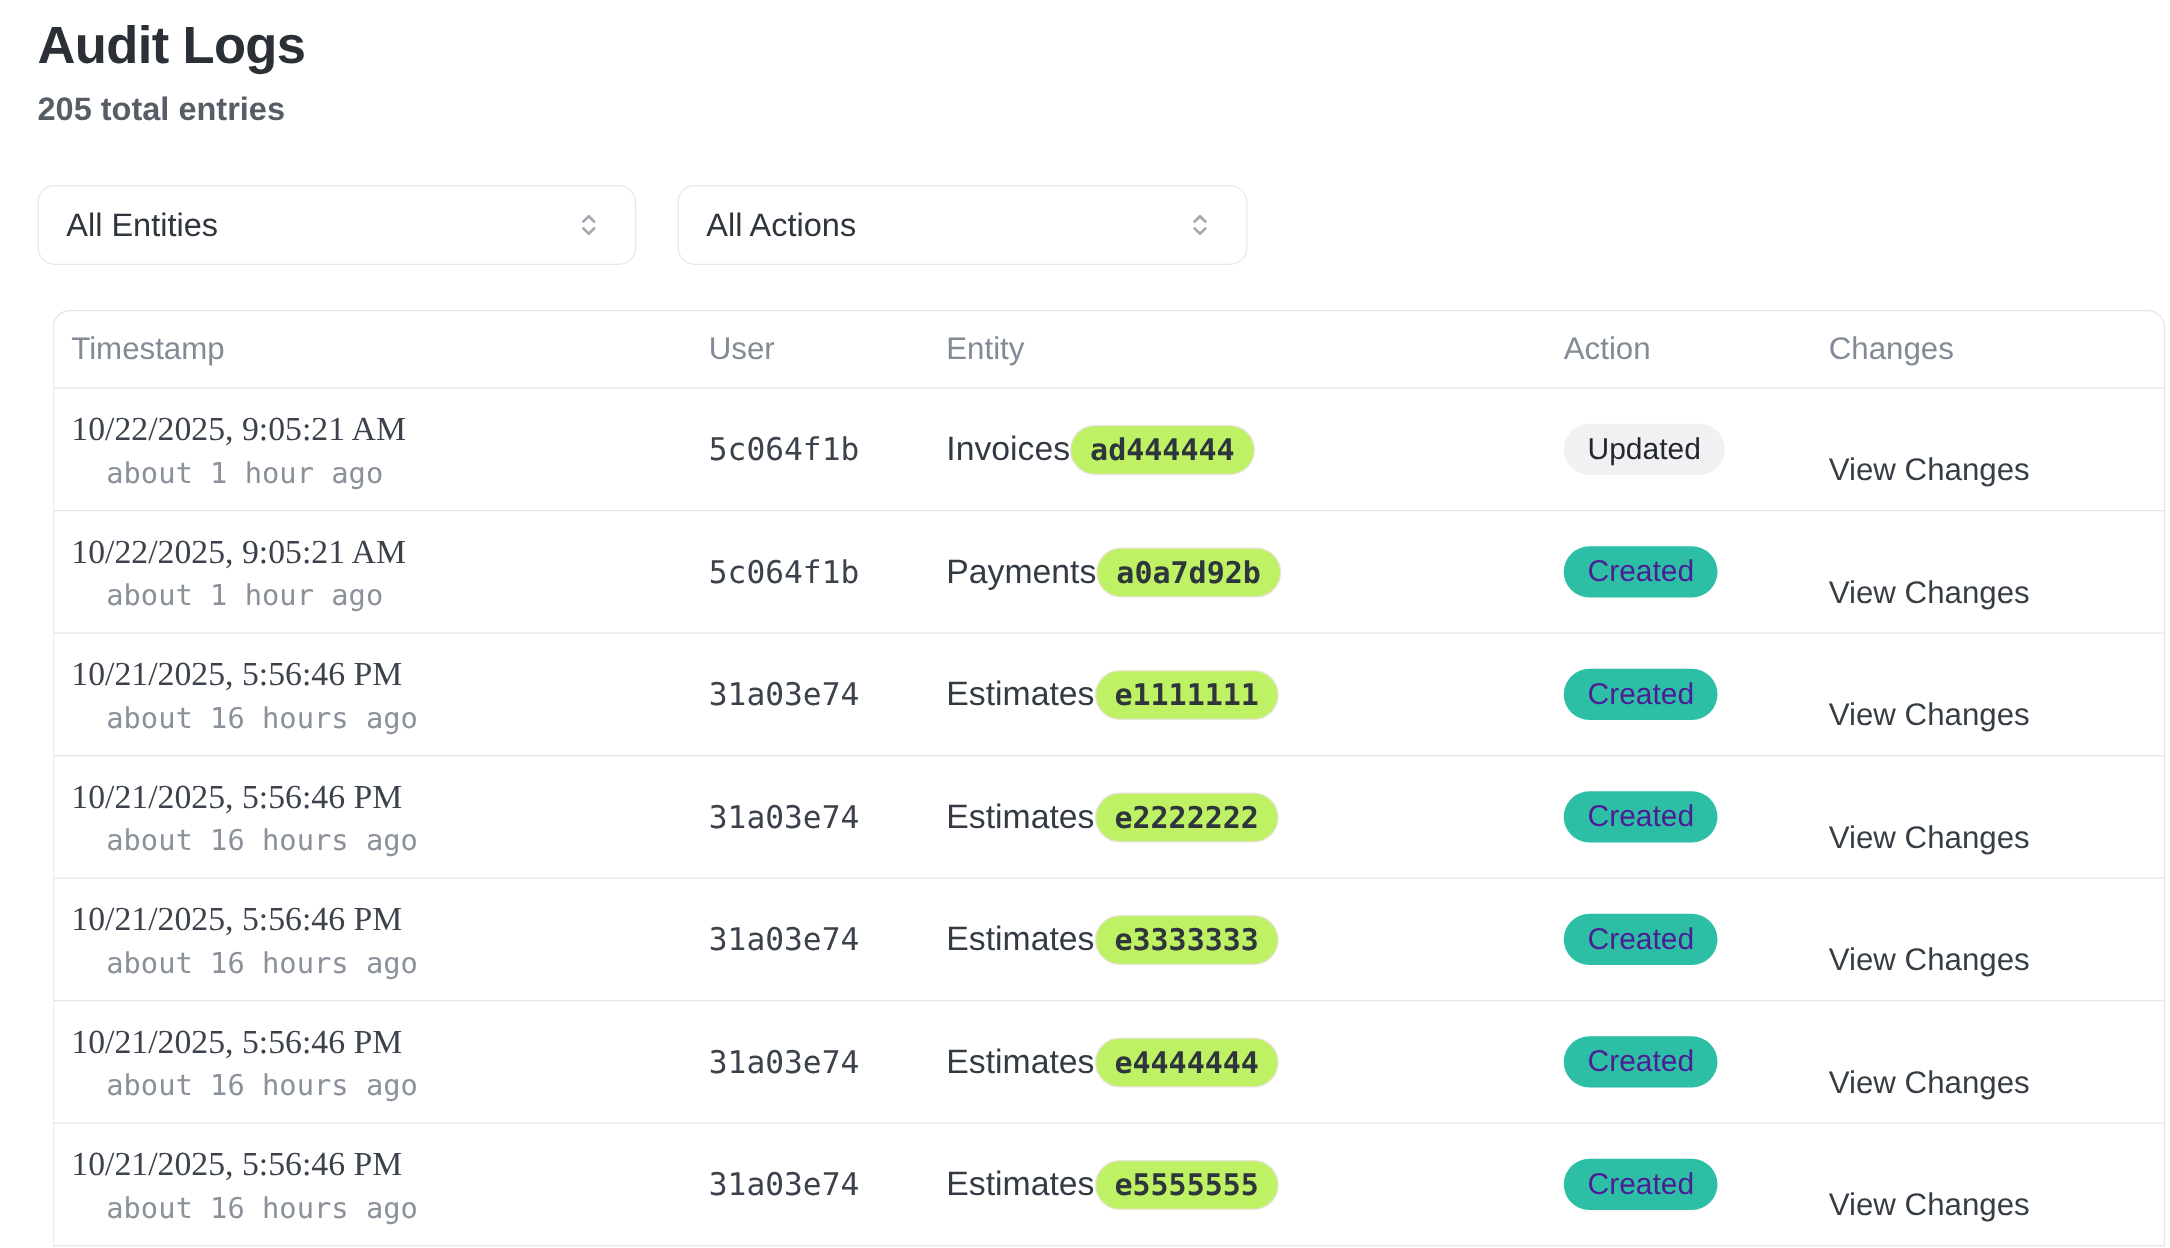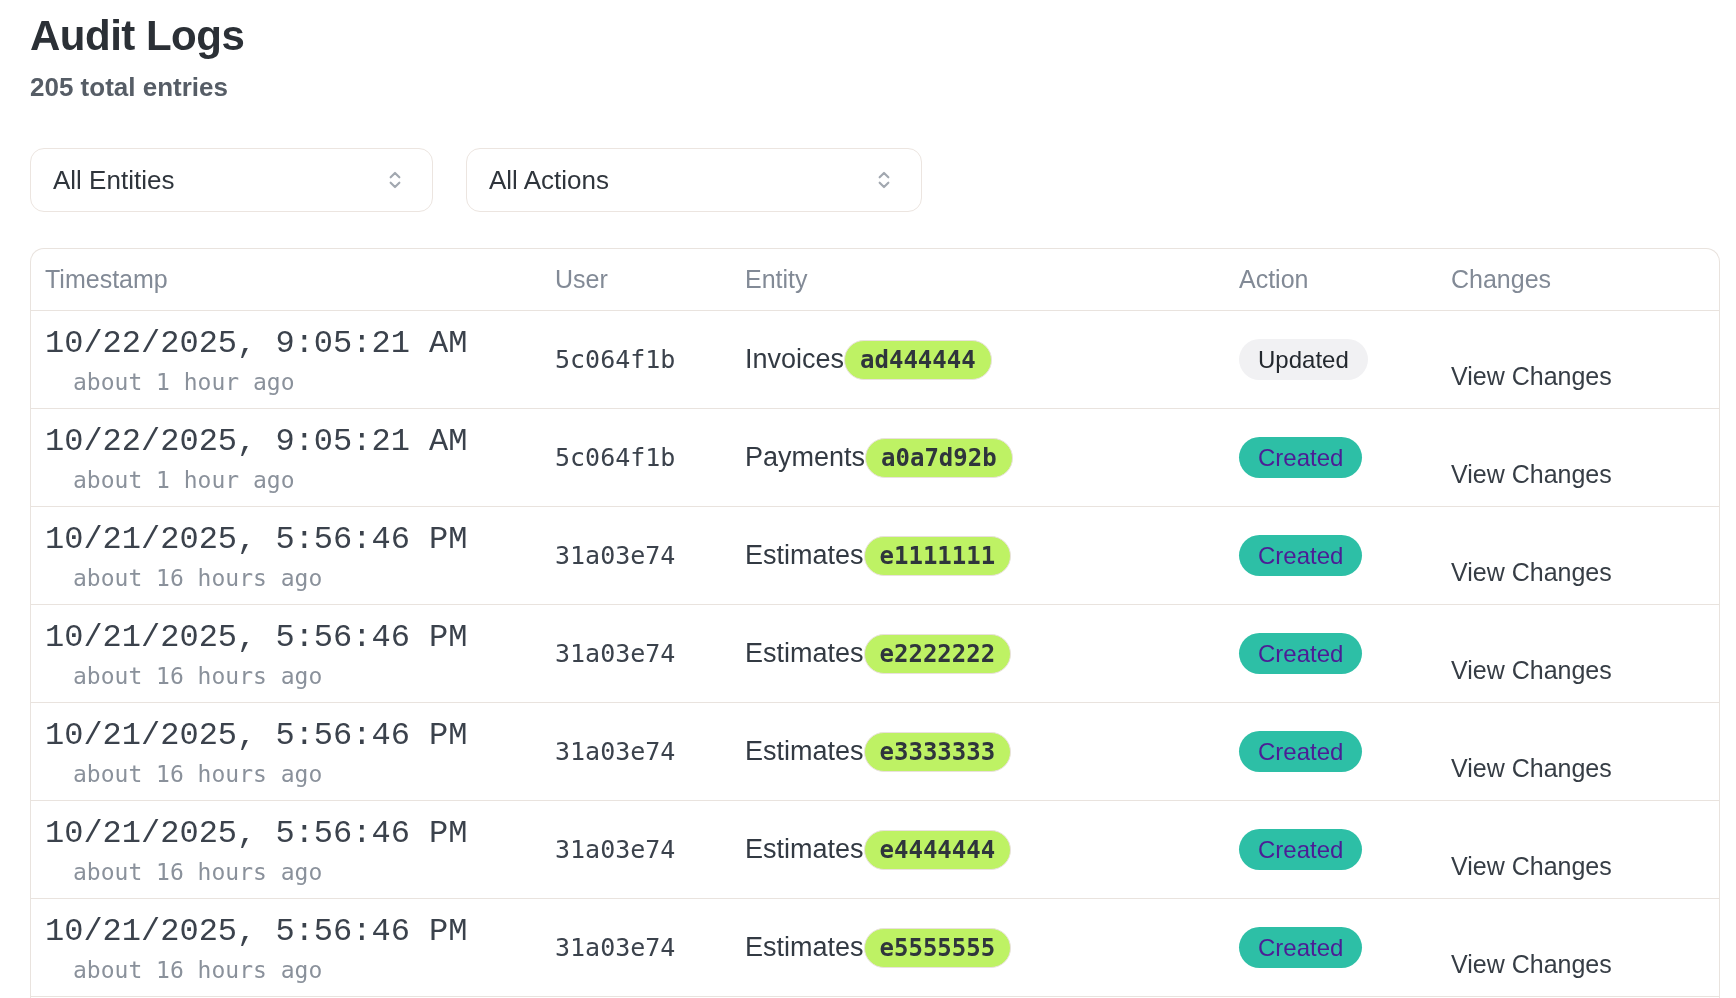--- a/index.html
+++ b/index.html
@@ -27,44 +27,44 @@
     font-size:26px;font-weight:700;color:#565d66;
   }
   .filters{
     position:absolute;left:30px;top:148px;display:flex;gap:33px;
   }
   .select{
     height:64px;border:1.5px solid #ece5e0;border-radius:14px;background:#fff;
     display:flex;align-items:center;justify-content:space-between;
     padding:0 24px 0 22px;cursor:pointer;
   }
-  .select.entities{width:403px;}
+  .select.entities{width:479px;}
   .select.actions{width:456px;}
   .select-value{font-size:26px;color:#2f353c;}
   .chevrons{display:flex;align-items:center;color:#a2a8b0;}
   .table-card{
-    position:absolute;left:30px;top:248px;width:1690px;height:750px;
+    position:absolute;left:42px;top:248px;width:1690px;height:750px;
     border:1.5px solid var(--border);border-bottom:none;
     border-radius:14px 14px 0 0;background:#fff;overflow:hidden;
   }
   .thead{
     display:grid;grid-template-columns:510px 190px 494px 194px 1fr;
     height:62px;align-items:center;padding-left:14px;
     border-bottom:1.5px solid var(--border);
   }
   .th{font-size:25px;font-weight:400;color:var(--head);}
   .th.changes{padding-left:18px;}
   .trow{
     display:grid;grid-template-columns:510px 190px 494px 194px 1fr;
     height:98px;align-items:center;padding-left:14px;
     border-bottom:1.5px solid var(--border);
   }
   .cell-ts{display:flex;flex-direction:column;justify-content:center;gap:7px;}
   .ts-main{
-    font-family:Liberation Mono, monospace;font-size:32px;color:var(--ink-soft);
+    font-family:Liberation Serif, serif;font-size:27px;color:var(--ink-soft);
     white-space:nowrap;
   }
   .ts-rel{
     font-family:"DejaVu Sans Mono", monospace;font-size:23px;color:var(--muted);
     white-space:nowrap;
     margin-left:28px;
   }
   .cell-user{
     font-family:"DejaVu Sans Mono", monospace;font-size:25px;color:var(--ink-soft);
   }

